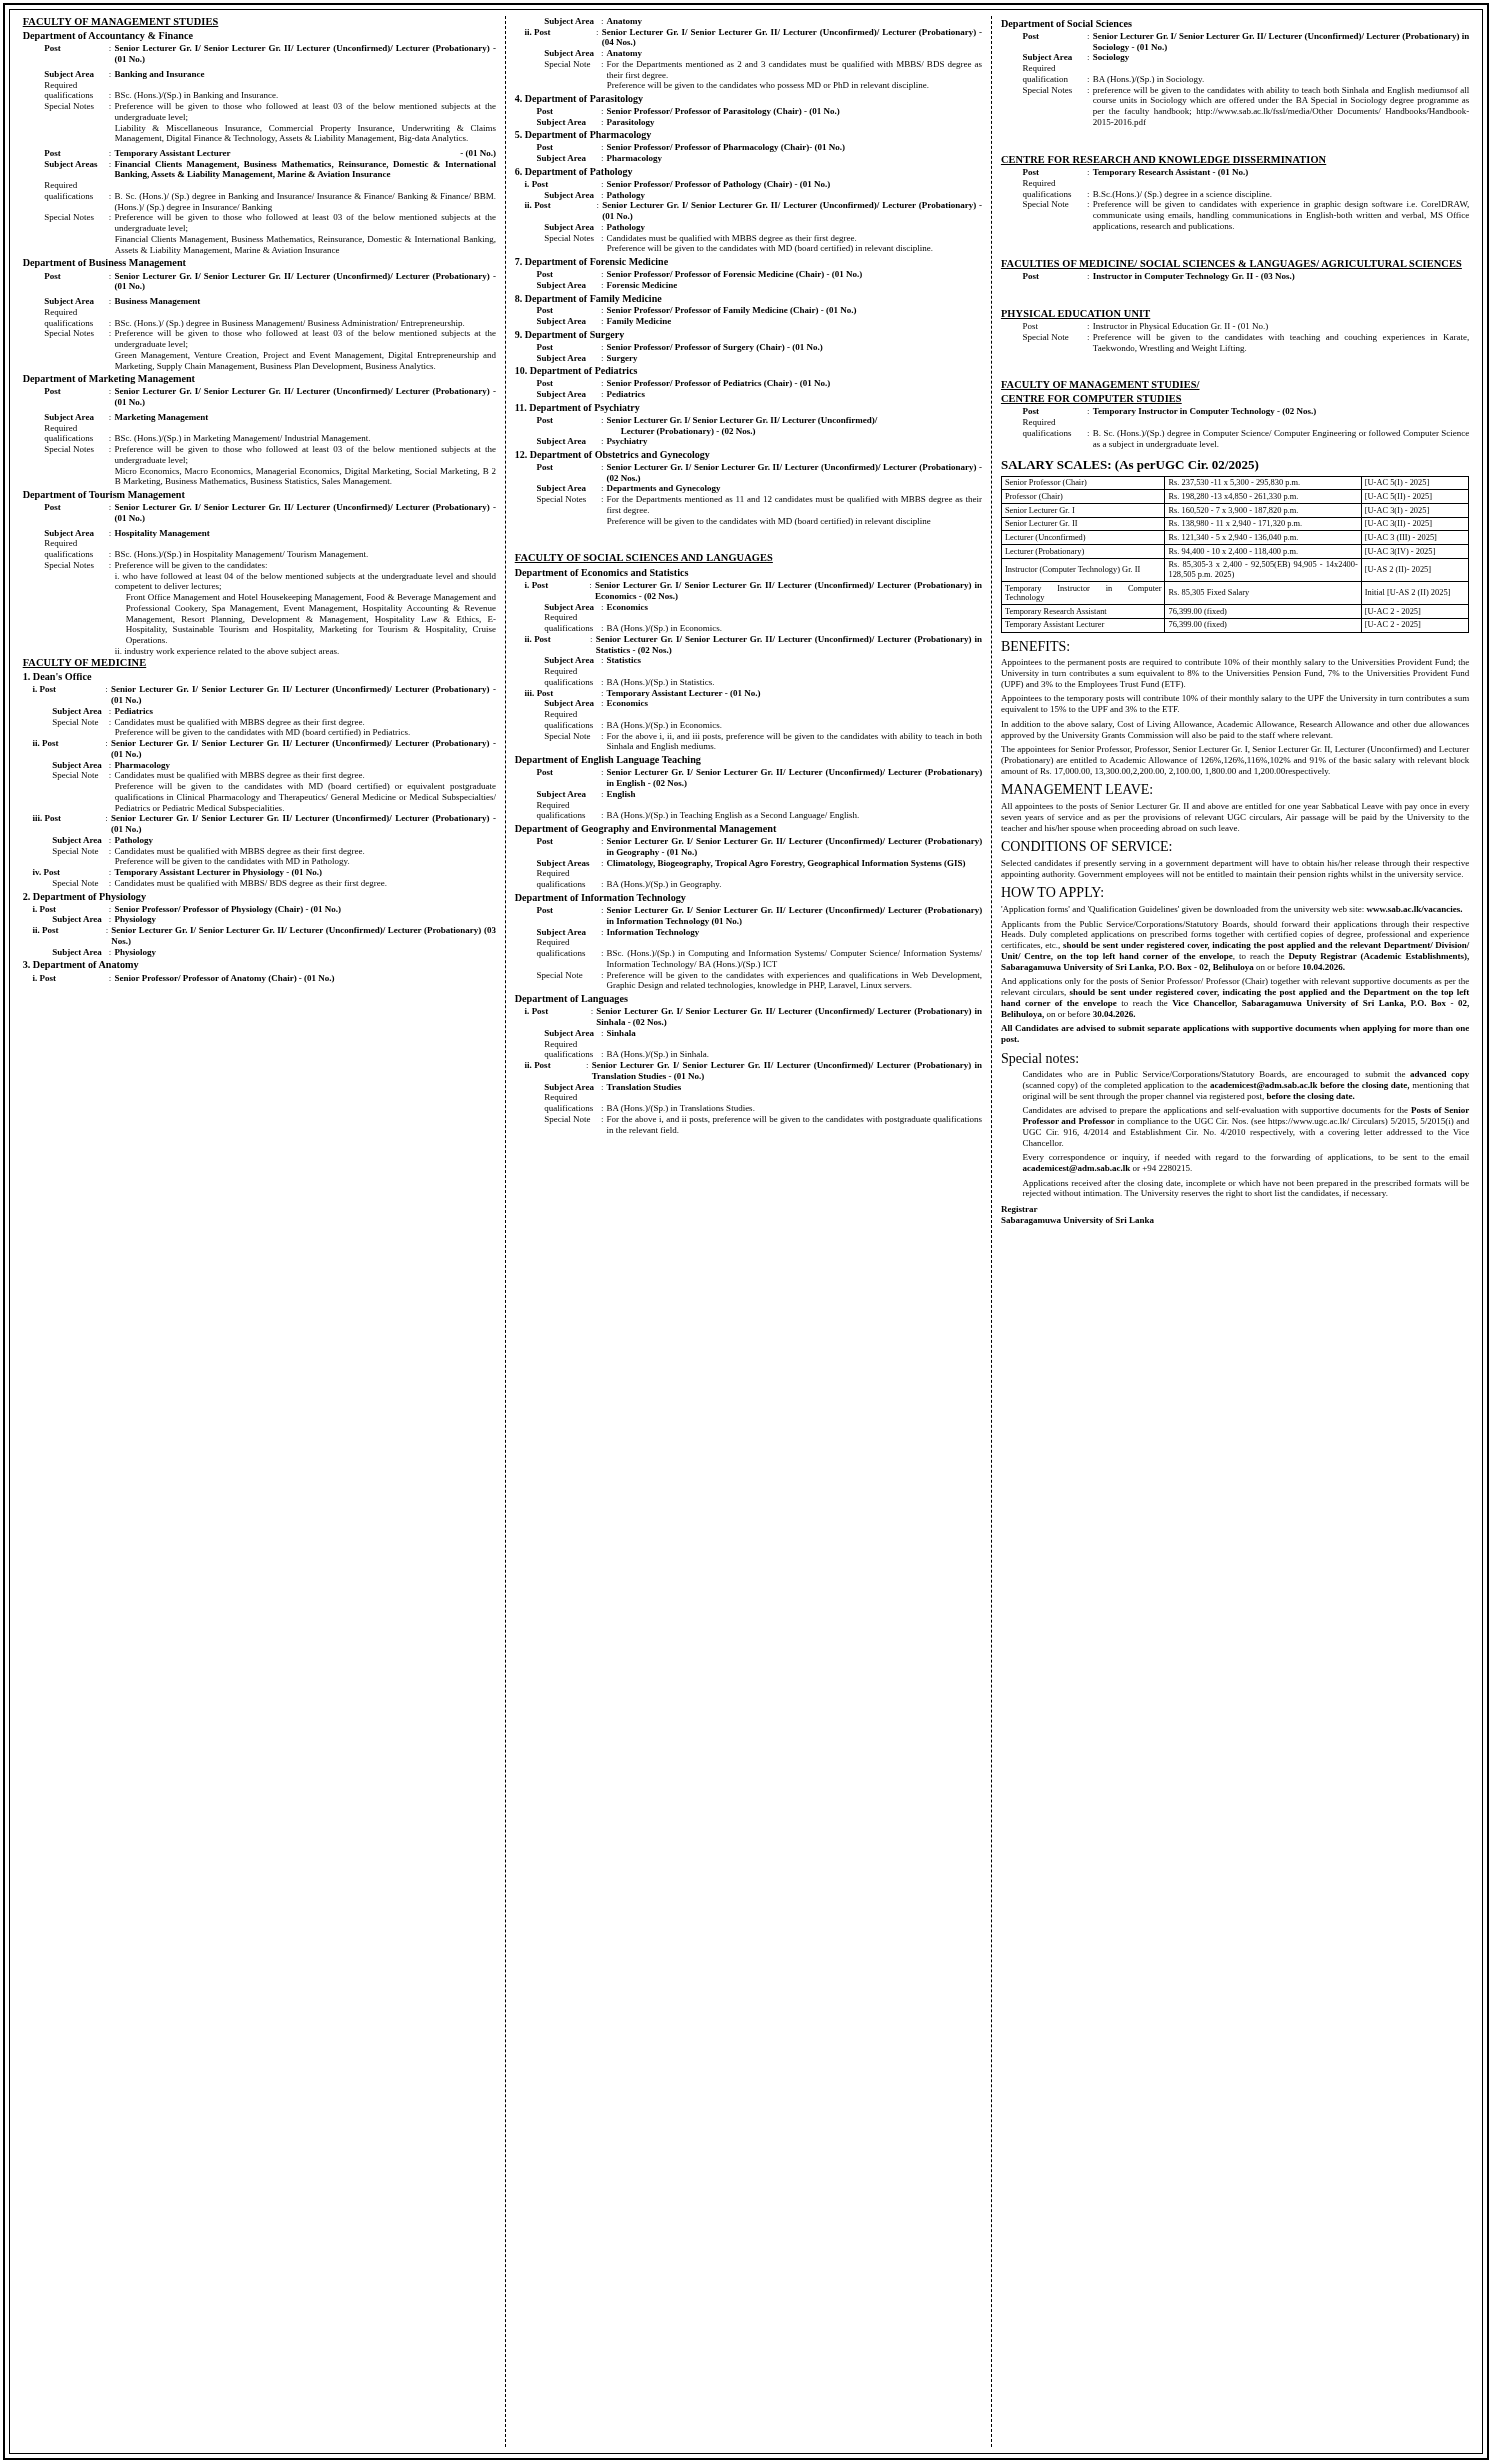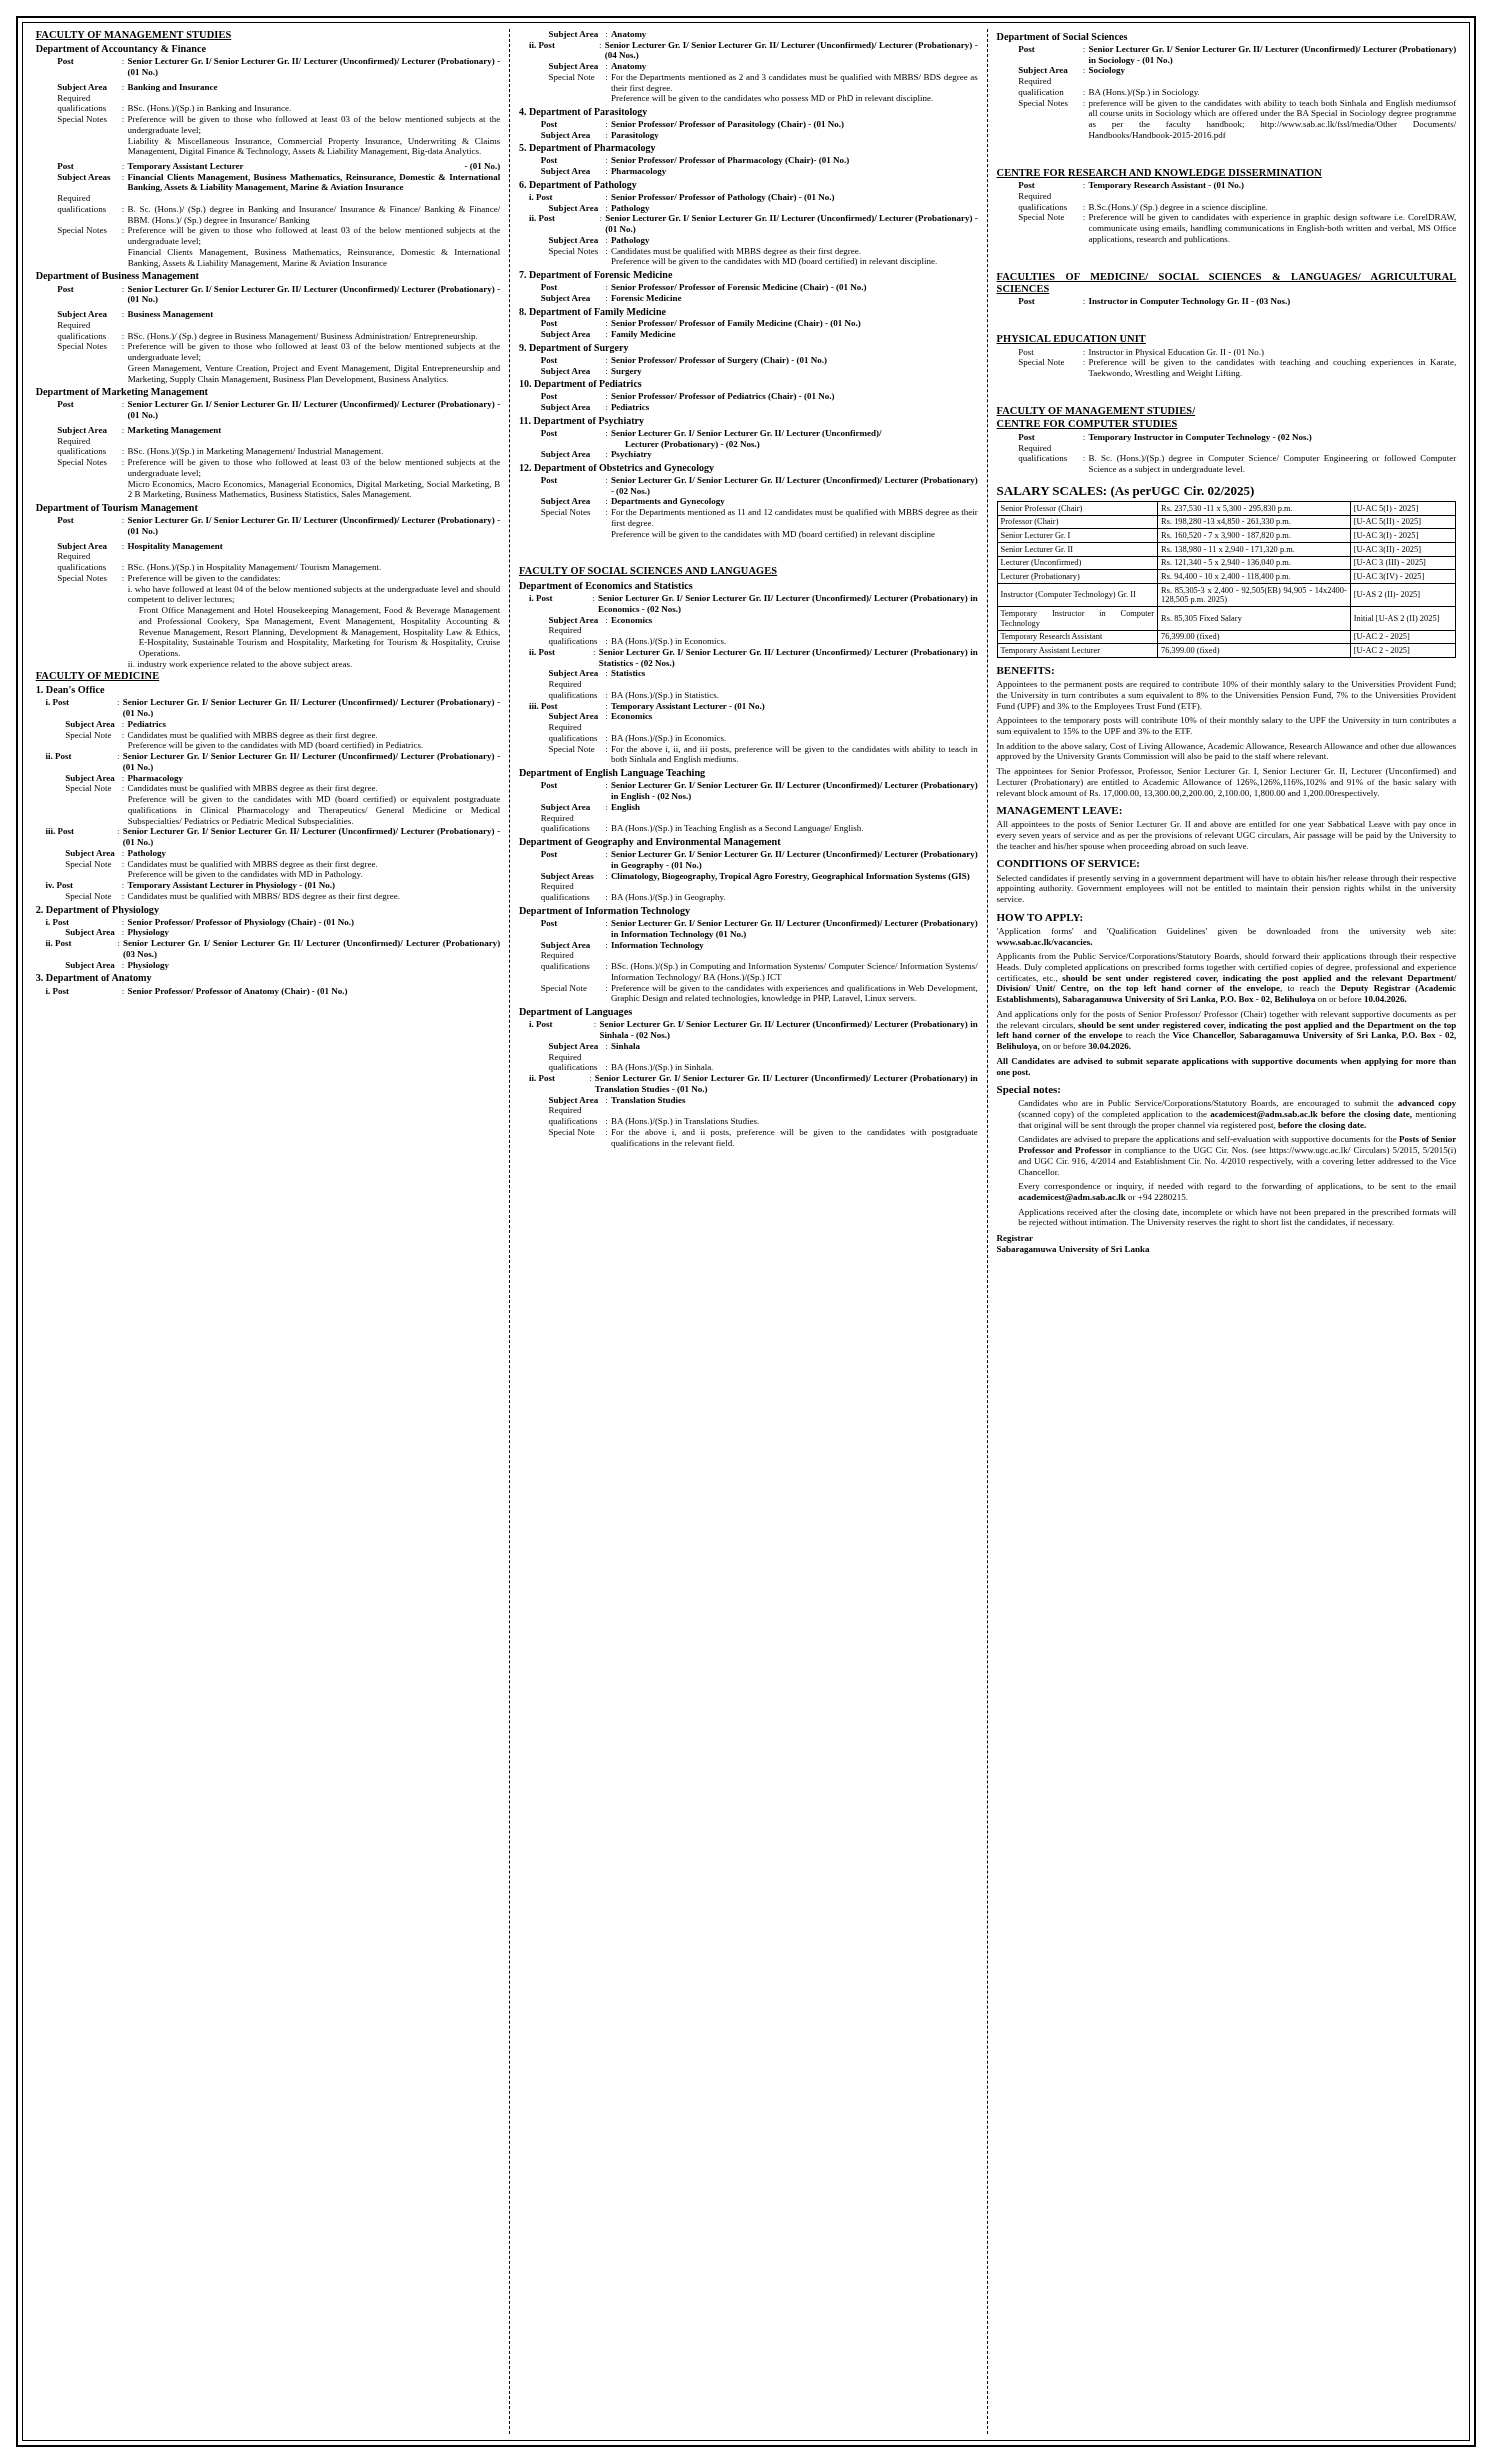--- a/index.html
+++ b/index.html
@@ -5,21 +5,21 @@
   html,body{margin:0;padding:0;background:#fff;}
   body{
     font-family:"Liberation Serif","DejaVu Serif",serif;
     width:1492px;height:2463px;
     color:#000;
     -webkit-font-smoothing:antialiased;
   }
   #page{
     width:1492px;height:2463px;
     box-sizing:border-box;
-    padding:16px;
+    padding:3px;
     position:relative;
   }
   #frame{
     border:2px solid #000;
     width:100%;height:100%;
     box-sizing:border-box;
     padding:3.9px;
   }
   #inner{
     border:1px solid #000;
@@ -62,21 +62,21 @@
   .b{font-weight:bold;}
   .cont{padding-left:92px;text-align:justify;}
   .cont2{padding-left:106px;text-align:justify;}
   .romanlbl{width:83px;padding-left:9.9px;box-sizing:border-box;font-weight:bold;}
   .reqtop{padding-left:21.7px;}
   .gap{height:3.9px;}
 
   
   p{margin:0 0 3.9px 0;text-align:justify;}
   .hang2{padding-left:21.7px;}
-  .sec{font-weight:bold;margin:5.9px 0 2px 0;font-size:11px;}
+  .sec{font-weight:normal;margin:5.9px 0 2px 0;font-size:14px;}
 
   
   table.sal{
     border-collapse:collapse;width:100%;
     font-size:8.4px;margin:3px 0 5.9px 0;
     border:1px solid #000;
   }
   table.sal td{
     border:1px solid #000;
     padding:1.5px 3px;

